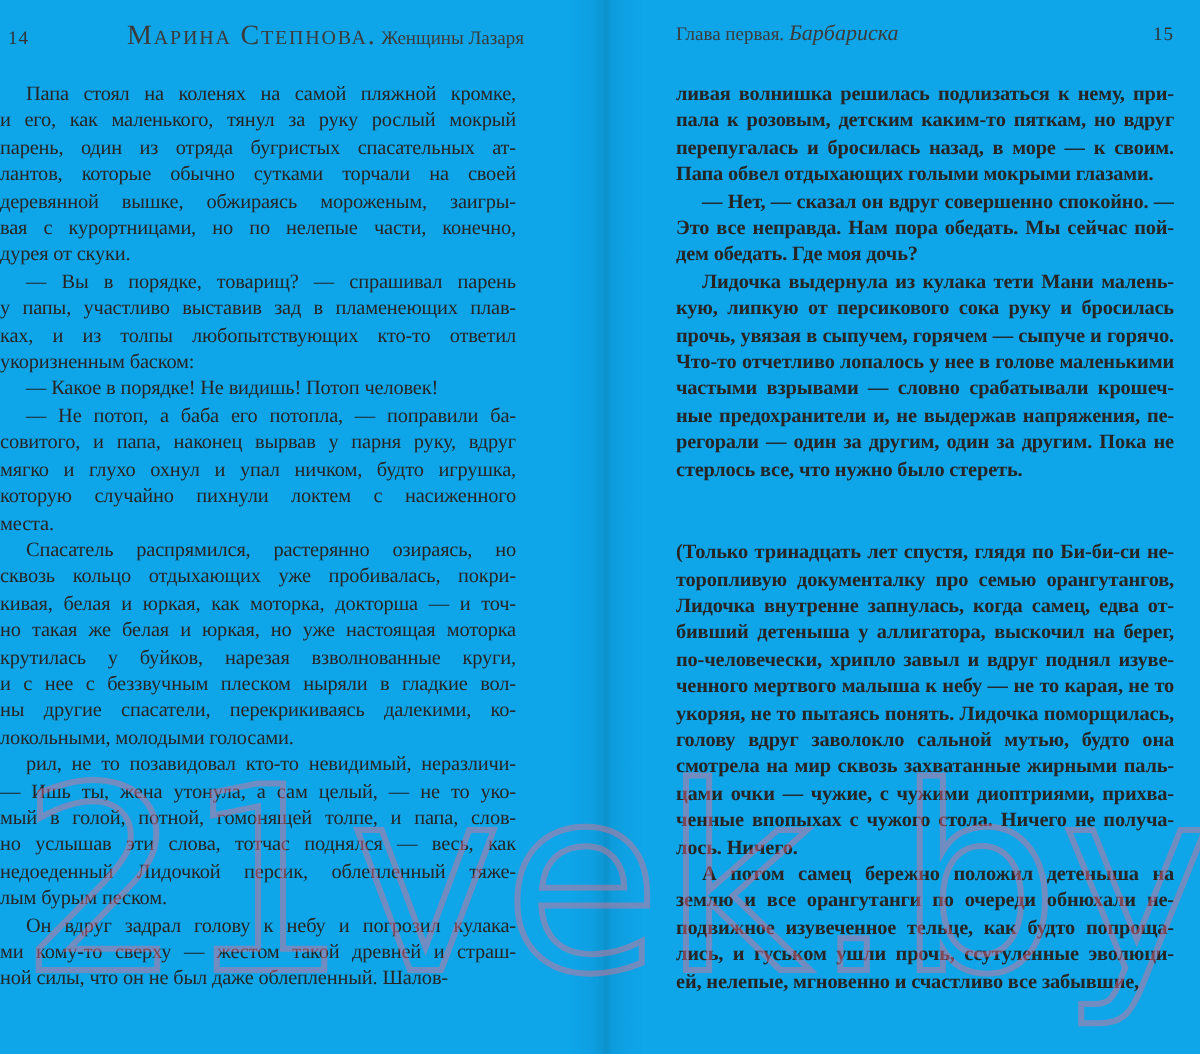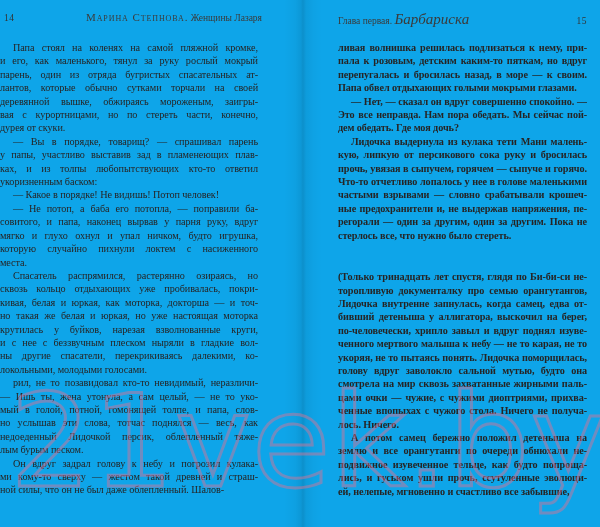--- a/index.html
+++ b/index.html
@@ -29,23 +29,23 @@
   }
   .runhead {
     position: absolute; top: 11px; height: 12px;
     display: flex; justify-content: space-between; align-items: baseline;
     font-size: 9.5px; color: #3b3b3b; white-space: nowrap;
   }
   .runhead.left  { left: 4px;   width: 258px; }
   .runhead.right { left: 338px; width: 249px; }
   .pagenum { font-size: 9.5px; color: #333; letter-spacing: 0.5px; }
   .head-author, .head-chapter { }
-  .head-author { font-variant: small-caps; letter-spacing: 0.9px; font-size: 11px; }
+  .head-author { font-variant: small-caps; letter-spacing: 0.9px; font-size: 14px; }
   .head-title-roman { font-size: 9.5px; }
-  .head-title-italic { font-style: italic; font-size: 15px; }
+  .head-title-italic { font-style: italic; font-size: 11px; }
   .column {
     position: absolute; top: 41px;
     font-size: 10.2px; line-height: 13.4px;
     letter-spacing: -0.08px;
     color: #262424;
     overflow: hidden;
   }
   .column.left  { left: 0;   width: 258px; height: 470px; }
   .column.right { left: 338px; width: 249px; height: 470px; font-weight: bold; }
   .line { text-align: justify; text-align-last: justify; }
@@ -77,21 +77,21 @@
         <span class="head-title-roman">Женщины Лазаря</span>
       </span>
     </div>
     <div class="column left">
         <div class="para indent">
           <div class="line">Папа стоял на коленях на самой пляжной кромке,</div>
           <div class="line">и его, как маленького, тянул за руку рослый мокрый</div>
           <div class="line">парень, один из отряда бугристых спасательных ат-</div>
           <div class="line">лантов, которые обычно сутками торчали на своей</div>
           <div class="line">деревянной вышке, обжираясь мороженым, заигры-</div>
-          <div class="line">вая с курортницами, но по стереть части, конечно,</div>
+          <div class="line">вая с курортницами, но по нелепые части, конечно,</div>
           <div class="line">дурея от скуки.</div>
         </div>
         <div class="para indent">
           <div class="line">— Вы в порядке, товарищ? — спрашивал парень</div>
           <div class="line">у папы, участливо выставив зад в пламенеющих плав-</div>
           <div class="line">ках, и из толпы любопытствующих кто-то ответил</div>
           <div class="line">укоризненным баском:</div>
         </div>
         <div class="para indent">
           <div class="line">— Какое в порядке! Не видишь! Потоп человек!</div>

